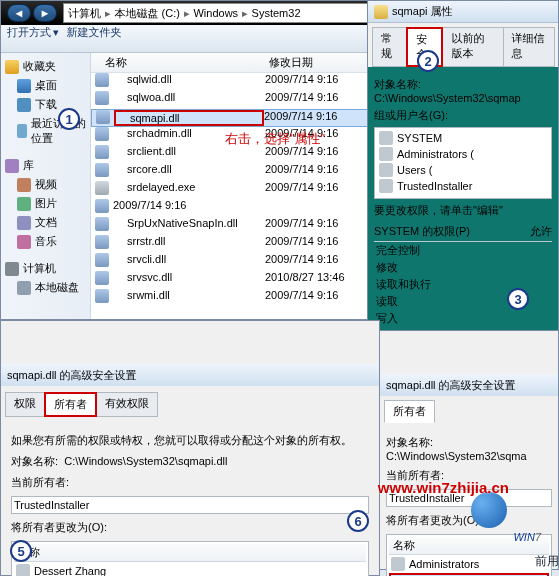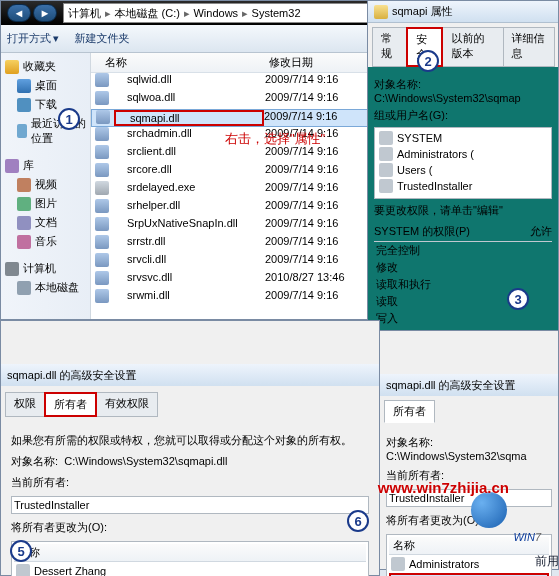--- a/index.html
+++ b/index.html
@@ -6,21 +6,21 @@
 body { background: #e0e8f0; width: 559px; height: 576px; position: relative; overflow: hidden; }
 
 
 .explorer { position: absolute; left: 0; top: 0; width: 380px; height: 320px; background: #fff; border: 1px solid #7a8ba3; }
 .exp-titlebar { height: 24px; background: linear-gradient(#2a2a2a, #000); display: flex; align-items: center; padding: 0 6px; }
 .nav-btns { display: flex; gap: 2px; }
 .nav-btn { width: 24px; height: 18px; border-radius: 9px; background: linear-gradient(#3a6fa8,#1e4d7a); border: 1px solid #0a2a4a; color: #fff; display:flex; align-items:center; justify-content:center; }
 .addr-bar { flex: 1; margin-left: 6px; height: 20px; background: #fff; border: 1px solid #888; display: flex; align-items: center; padding: 0 4px; gap: 4px; }
 .addr-seg { display:flex; align-items:center; gap:2px; }
 .chev { color:#666; }
-.exp-toolbar { height: 28px; background: linear-gradient(#f4f8fc,#dce6f0); border-bottom:1px solid #b8c4d0; display:flex; align-items:center; padding:0 6px; gap:16px; }
+.exp-toolbar { height: 28px; background: linear-gradient(#f4f8fc,#dce6f0); border-bottom:1px solid #b8c4d0; display:flex; align-items:flex-start; padding:0 6px; gap:8px; }
 .exp-toolbar span { color:#1a3a6a; }
 .drop { color:#555; margin-left:2px; }
 .exp-body { display:flex; height: calc(100% - 52px); }
 .sidebar { width: 90px; background: linear-gradient(90deg,#f0f4fa,#e8eef6); border-right:1px solid #d0d8e0; padding:4px 2px; }
 .side-item { display:flex; align-items:center; gap:4px; padding:2px 2px; }
 .side-icon { width:14px; height:14px; border-radius:2px; }
 .ico-star { background: linear-gradient(#f6d060,#e0a020); }
 .ico-folder { background: linear-gradient(#f8e090,#d8b040); }
 .ico-desktop { background: linear-gradient(#60a0e0,#3070b0); }
 .ico-dl { background:#5090c0; }
@@ -190,21 +190,20 @@
             <span class="col-name">srcore.dll</span>
             <span class="col-date">2009/7/14 9:16</span>
           </div>
           <div class="filerow">
             <span class="file-icon exe"></span>
             <span class="col-name">srdelayed.exe</span>
             <span class="col-date">2009/7/14 9:16</span>
           </div>
           <div class="filerow">
             <span class="file-icon"></span>
-            <span class="col-name">srhelper.dll</span>
             <span class="col-date">2009/7/14 9:16</span>
           </div>
           <div class="filerow">
             <span class="file-icon"></span>
             <span class="col-name">SrpUxNativeSnapIn.dll</span>
             <span class="col-date">2009/7/14 9:16</span>
           </div>
           <div class="filerow">
             <span class="file-icon"></span>
             <span class="col-name">srrstr.dll</span>

